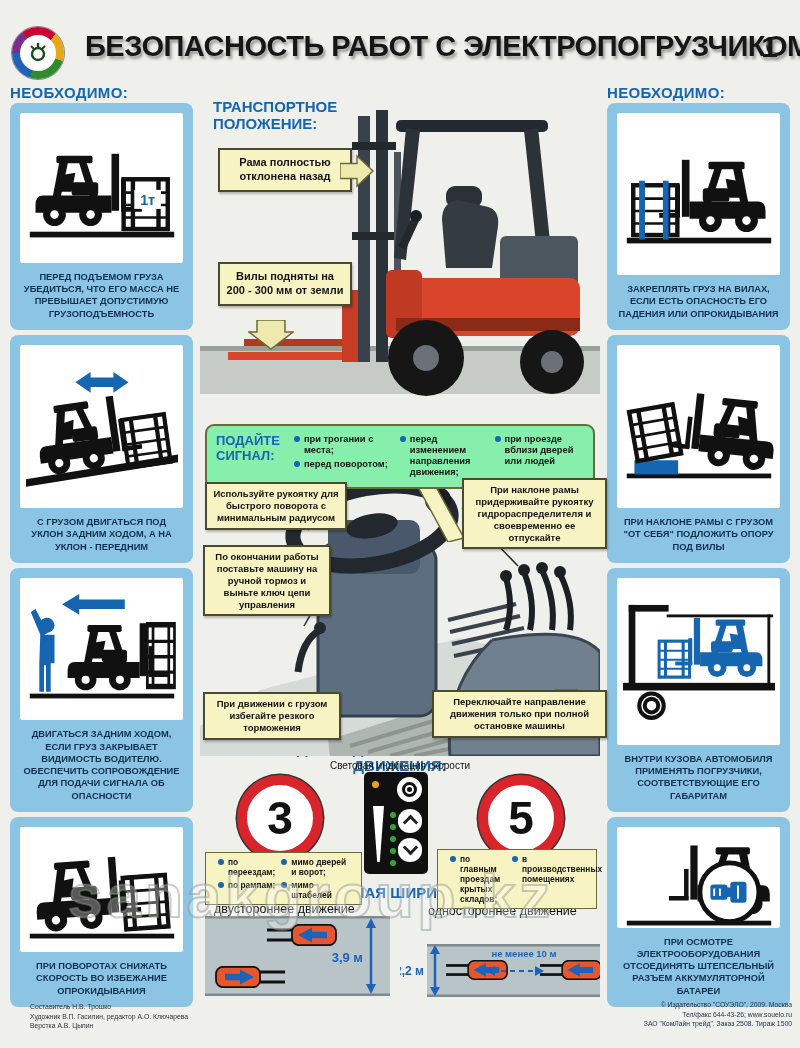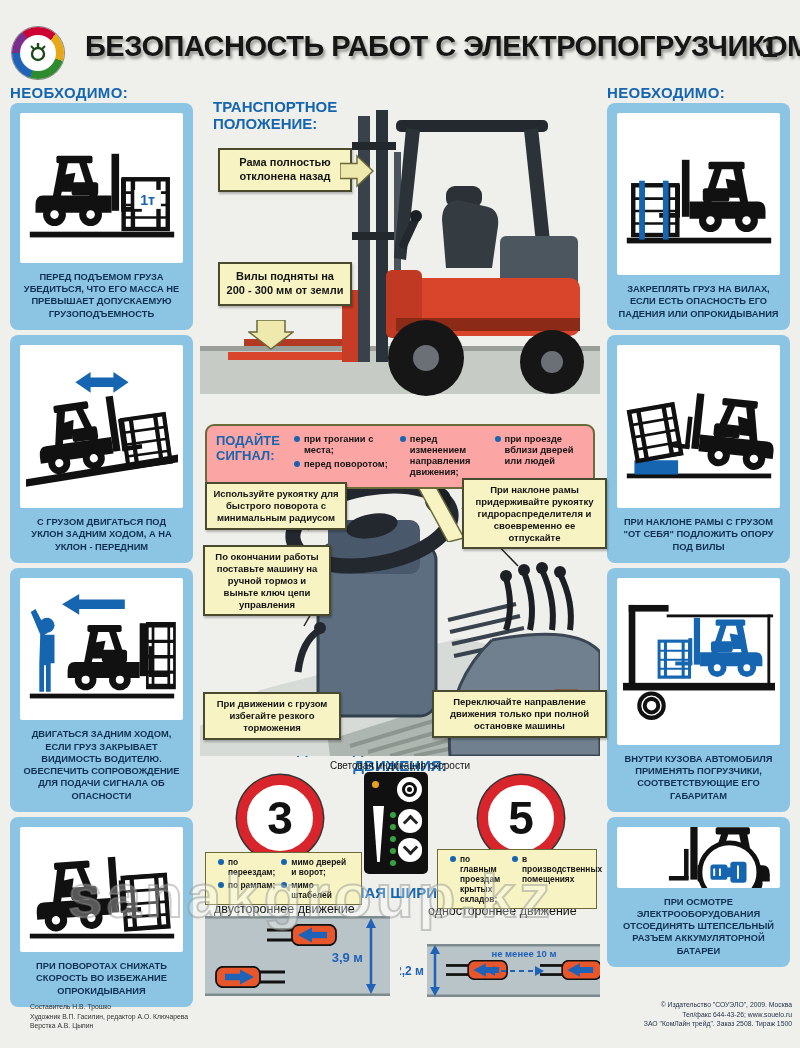--- a/index.html
+++ b/index.html
@@ -22,21 +22,21 @@
   .sbox.right{left:607px}
   .spic{background:#fff;border-radius:2px;flex:1;display:flex;align-items:center;justify-content:center;overflow:hidden}
   .scap{margin-top:8px;font-size:9.3px;font-weight:bold;text-align:center;color:#0f3050;line-height:1.32}
   
   .c-head{color:#1565b0;font-weight:bold;font-size:15px;line-height:1.15}
   
   .callout{position:absolute;background:#f7f3c2;border:2px solid #4a4a2e;font-weight:bold;font-size:9.5px;
            line-height:1.25;text-align:center;color:#141414;padding:4px 5px;box-shadow:1px 2px 2px rgba(0,0,0,.25);z-index:6}
   .callout.big{font-size:11px;padding:6px 6px}
   
-  .signal{left:205px;top:424px;width:390px;background:#fca5a5;border:2px solid #6b6b3a;border-radius:9px;
+  .signal{left:205px;top:424px;width:390px;background:#86efac;border:2px solid #6b6b3a;border-radius:9px;
           box-sizing:border-box;display:flex;gap:9px;padding:8px 9px;z-index:5}
   .sig-label{width:74px;color:#1565b0;font-weight:bold;font-size:13px;line-height:1.15}
   .sig-col{display:flex;flex-direction:column;gap:3px}
   .bullet{display:flex;gap:4px;font-size:9.3px;font-weight:bold;line-height:1.2;color:#141414}
   .dot{width:6px;height:6px;border-radius:50%;background:#1565b0;flex:none;margin-top:2px}
   
   .sign{position:absolute;width:66px;height:66px;background:#fff;border:10px solid #d8252c;border-radius:50%;
         box-shadow:0 0 0 1.5px #333;display:flex;align-items:center;justify-content:center;
         font-size:46px;font-weight:bold;color:#111;z-index:4}
   .panel{left:364px;top:772px;width:64px;height:102px;background:#101010;border-radius:5px;z-index:4}
@@ -126,21 +126,21 @@
       <g color="#111">
           <use href="#sym-fk" x="6" y="22" width="116" height="84"></use>
         </g>
       <g color="#111">
           <use href="#sym-crate" x="100" y="48" width="52" height="58"></use>
         </g>
       <rect x="114" y="62" width="28" height="20" fill="#fff"></rect>
       <text x="128" y="78" font-size="15" font-weight="bold" fill="#1565b0" text-anchor="middle">1т</text>
     </svg>
   </div>
-  <div class="scap">ПЕРЕД ПОДЪЕМОМ ГРУЗА УБЕДИТЬСЯ, ЧТО ЕГО МАССА НЕ ПРЕВЫШАЕТ ДОПУСКАЕМУЮ ГРУЗОПОДЪЕМНОСТЬ</div>
+  <div class="scap">ПЕРЕД ПОДЪЕМОМ ГРУЗА УБЕДИТЬСЯ, ЧТО ЕГО МАССА НЕ ПРЕВЫШАЕТ ДОПУСТИМУЮ ГРУЗОПОДЪЕМНОСТЬ</div>
 </div>
 
 <div class="abs sbox" style="top:335px;height:228px">
   <div class="spic">
     <svg width="152" height="130" viewBox="0 0 160 126">
       <polygon points="0,118 160,92 160,100 0,126" fill="#111"></polygon>
       <polygon fill="#1565b0" points="52,16 68,5 68,11 92,11 92,5 108,16 92,27 92,21 68,21 68,27"></polygon>
       <g transform="rotate(-8 80 70)">
         <g color="#111">
             <use href="#sym-fk" x="8" y="30" width="112" height="82"></use>
@@ -242,21 +242,21 @@
           <use href="#sym-fk" x="0" y="0" width="116" height="84"></use>
         </g>
       <g color="#1565b0">
           <use href="#sym-crate" x="36" y="42" width="36" height="42"></use>
         </g>
     </svg>
   </div>
   <div class="scap">ВНУТРИ КУЗОВА АВТОМОБИЛЯ ПРИМЕНЯТЬ ПОГРУЗЧИКИ, СООТВЕТСТВУЮЩИЕ ЕГО ГАБАРИТАМ</div>
 </div>
 
-<div class="abs sbox right" style="top:817px;height:150px">
+<div class="abs sbox right" style="top:817px;height:190px">
   <div class="spic">
     <svg width="152" height="112" viewBox="0 0 160 116">
       <rect x="4" y="104" width="152" height="5" fill="#111"></rect>
       <g color="#111" transform="translate(164,2) scale(-0.95,0.95)">
           <use href="#sym-fk" x="6" y="22" width="116" height="84"></use>
         </g>
       <circle cx="112" cy="74" r="31" fill="#fff" stroke="#111" stroke-width="5"></circle>
       <g>
         <rect x="92" y="66" width="18" height="16" rx="3" fill="#1565b0"></rect>
         <rect x="113" y="63" width="17" height="22" rx="3" fill="#1565b0"></rect>

